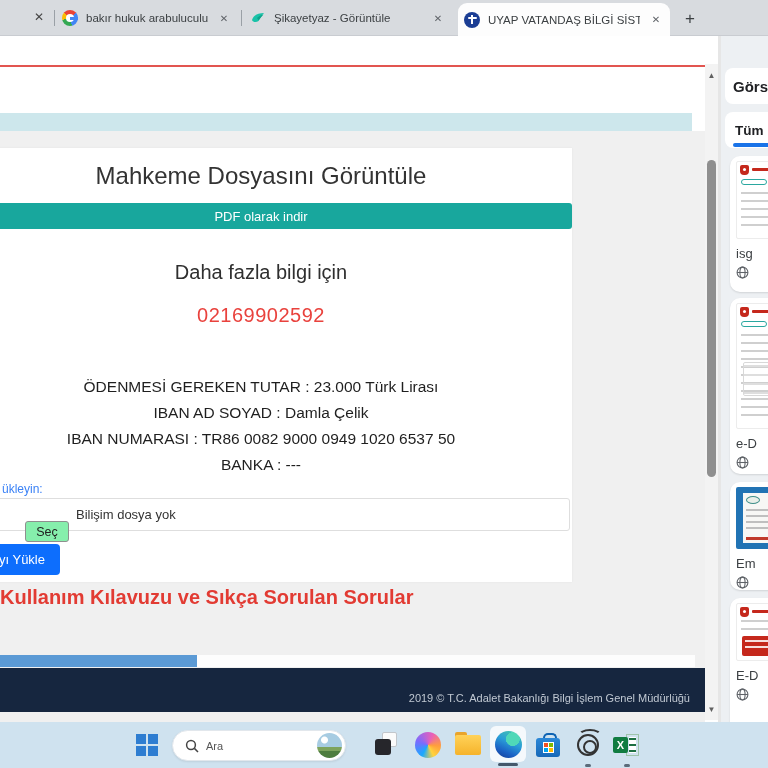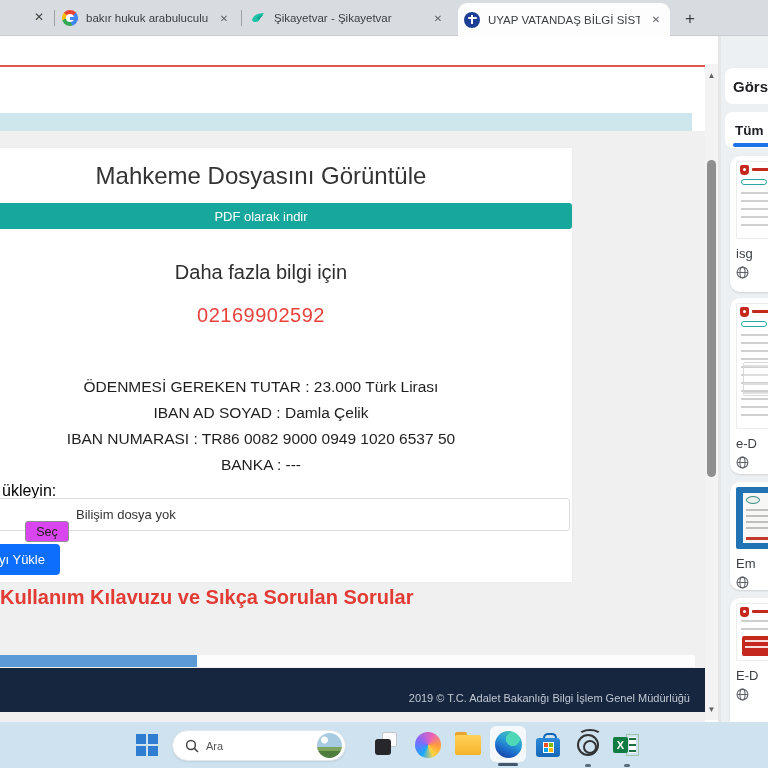--- a/index.html
+++ b/index.html
@@ -36,24 +36,24 @@
   #teal-strip{position:absolute;left:0;top:77px;width:692px;height:18px;background:#cde7ec;}
   #content-bg{position:absolute;left:0;top:95px;width:705px;height:591px;background:#f0f0f0;}
   #card{position:absolute;left:-50px;top:112px;width:622px;height:434px;background:#fff;box-shadow:0 0 2px rgba(0,0,0,.06);}
   #page-heading{position:absolute;left:0;top:14px;width:100%;text-align:center;font-size:24px;color:#333;font-weight:400;}
   #pdf-btn{position:absolute;left:0;top:55px;width:100%;height:26px;border:none;border-radius:3px;
     color:#fff;font-size:13px;display:flex;align-items:center;justify-content:center;}
   #more-info{position:absolute;left:0;top:113px;width:100%;text-align:center;font-size:20px;color:#2f2f2f;}
   #phone{position:absolute;left:0;top:156px;width:100%;text-align:center;font-size:20px;letter-spacing:.5px;}
   .pay-line{position:absolute;left:0;width:100%;text-align:center;font-size:15.5px;color:#1f1f1f;}
   #pay-1{top:230px;} #pay-2{top:256px;} #pay-3{top:282px;} #pay-4{top:308px;}
-  #upload-label{position:absolute;left:52px;top:334px;font-size:16px;color:#000000;}
+  #upload-label{position:absolute;left:52px;top:334px;font-size:12px;color:#3b82f6;}
   #file-box{position:absolute;left:40px;top:350px;width:580px;height:33px;background:#fff;border:1px solid #dedede;border-radius:3px;
     display:flex;align-items:center;}
-  #file-choose{margin-left:34px;width:44px;height:21px;background:#d946ef;border:1px solid #8f8f8f;border-radius:3px;
+  #file-choose{margin-left:34px;width:44px;height:21px;background:#86efac;border:1px solid #8f8f8f;border-radius:3px;
     font-size:12.5px;color:#222;display:flex;align-items:center;justify-content:center;margin-top:34px;}
   #file-none{margin-left:7px;font-size:13px;color:#333;}
   #upload-btn{position:absolute;left:0;top:396px;width:110px;height:31px;background:#0d6efd;border:none;border-radius:4px;
     color:#fff;font-size:13px;text-align:right;padding-right:15px;}
   #faq-title{position:absolute;left:0;top:550px;width:640px;text-align:left;font-size:20px;font-weight:bold;}
   #faq-line{position:absolute;left:2px;top:576px;width:700px;font-size:12.5px;color:#212529;white-space:nowrap;}
   #faq-link{font-weight:bold;}
   #h-scroll{position:absolute;left:0;top:619px;width:695px;height:12px;background:#fdfdfd;}
   #h-thumb{position:absolute;left:0;top:0;width:197px;height:12px;}
   #footer{position:absolute;left:0;top:632px;width:705px;height:44px;display:flex;justify-content:flex-end;align-items:flex-end;
@@ -164,21 +164,21 @@
     </div>
     <div class="tab-sep" style="left:241px;"></div>
 
     <div class="tab" id="tab-2">
       <span class="favicon sv-icon">
         <svg width="16" height="16" viewBox="0 0 16 16">
             <path d="M2 10 C4 4,9 3,14 3 C11 6,10 9,8.5 11 C6.5 12.5,3 12.5,2 10 Z" fill="#19c2a8"></path>
             <path d="M7 8 C9 6,11 5,13.5 4.5 C11.5 6.5,10 8.5,8.6 10.4 Z" fill="#0ea38b"></path>
           </svg>
       </span>
-      <span class="title">Şikayetvar - Şikayetvar</span>
+      <span class="title">Şikayetyaz - Görüntüle</span>
       <span class="close">✕</span>
     </div>
 
     <div class="tab active" id="tab-3">
       <span class="favicon uyap-icon"></span>
       <span class="title">UYAP VATANDAŞ BİLGİ SİSTEMİ</span>
       <span class="close">✕</span>
     </div>
 
     <div id="new-tab">+</div>

